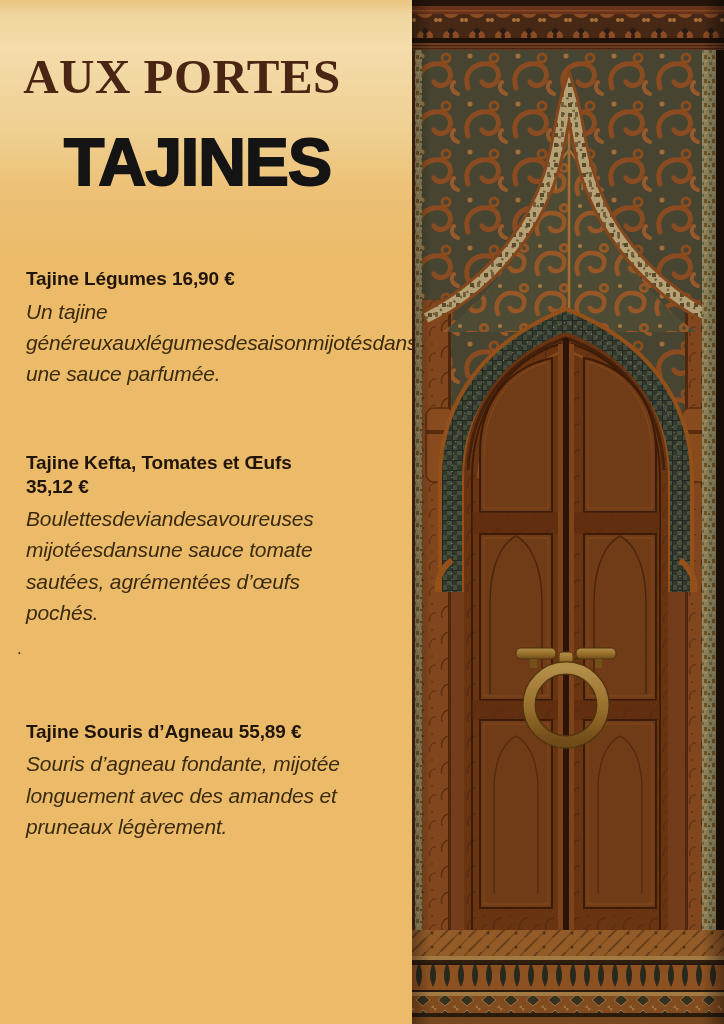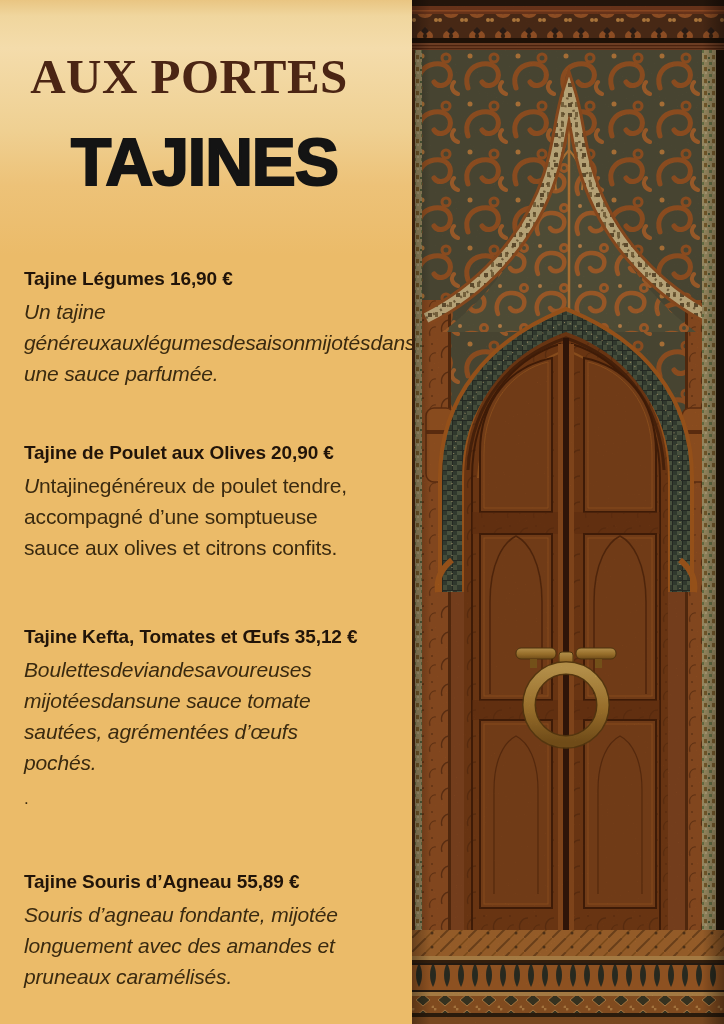--- a/index.html
+++ b/index.html
@@ -1,33 +1,33 @@
 <!DOCTYPE html>
 <html><head>
 <meta charset="utf-8">
 <style>
   html,body{margin:0;padding:0;background:#d8d8d8;}
   .page{
     position:relative;width:724px;height:1024px;overflow:hidden;
     background:linear-gradient(180deg,#e9c582 0px,#f0d69e 16px,#f4dcab 48px,#efd092 130px,#edc278 185px,#ebbb69 255px,#ebbb69 100%);
     font-family:"Liberation Sans","DejaVu Sans",sans-serif;
   }
-  .left-col{position:absolute;left:11px;top:0;width:356px;height:1024px;}
+  .left-col{position:absolute;left:4px;top:0;width:356px;height:1024px;}
   .brand{
     margin:50px 0 0 0;text-align:center;
     font-family:"Liberation Serif","DejaVu Serif",serif;
     font-weight:bold;color:#4b2514;font-size:49px;line-height:1.12;letter-spacing:.5px;
   }
   .section-title{
     margin:24px 0 0 0;text-align:center;
     font-size:66px;line-height:1;font-weight:bold;color:#141414;
     -webkit-text-stroke:2px #141414;letter-spacing:-1px;padding-left:31px;
   }
   .menu-items{margin:72px 0 0 0;padding:0 8px 0 13px;}
-  .menu-item{margin:0;}
+  .menu-item{margin:9px;}
   .menu-item .dish-title{
     margin:0 0 5px 0;font-size:19px;line-height:1.25;font-weight:bold;color:#211409;letter-spacing:-.1px;
   }
   .menu-item .desc{
     margin:0;font-size:21px;line-height:1.48;color:#3a2a10;
     font-style:italic;letter-spacing:-.15px;white-space:pre-wrap;
   }
   .menu-item .desc.roman{font-style:normal;}
   .menu-item .desc.lead-italic::first-letter{font-style:italic;}
   .gap-a{margin-top:52px;} .gap-b{margin-top:62px;} .gap-c{margin-top:1px;} .gap-d{margin-top:64px;}
@@ -43,36 +43,32 @@
     <h1 class="brand"><span>AUX PORTES</span><br></h1>
     <h2 class="section-title">TAJINES</h2>
 
     <div class="menu-items">
 
       <div class="menu-item">
         <p class="dish-title">Tajine Légumes 16,90 €</p>
         <p class="desc">Un tajine généreuxauxlégumesdesaisonmijotésdans une sauce parfumée.</p>
       </div>
 
-      <div class="menu-item gap-a">
-        <p class="dish-title">Tajine de Poulet aux Olives 20,90 €</p>
-        <p class="desc roman lead-italic">Untajinegénéreux de poulet tendre, accompagné d’une somptueuse sauce aux olives et citrons confits.</p>
-      </div>
 
       <div class="menu-item gap-b">
         <p class="dish-title">Tajine Kefta, Tomates et Œufs 35,12 €</p>
         <p class="desc">Boulettesdeviandesavoureuses mijotéesdansune sauce tomate sautées, agrémentées d’œufs pochés.</p>
       </div>
 
       <p class="stray-dot">.</p>
 
 
       <div class="menu-item gap-d">
         <p class="dish-title">Tajine Souris d’Agneau 55,89 €</p>
-        <p class="desc">Souris d’agneau fondante, mijotée      longuement avec des amandes et pruneaux caramélisés.</p>
+        <p class="desc">Souris d’agneau fondante, mijotée      longuement avec des amandes et pruneaux légèrement.</p>
       </div>
 
     </div>
   </div>
 
   <div class="door">
     <svg width="312" height="1024" viewBox="0 0 312 1024" xmlns="http://www.w3.org/2000/svg">
       <defs>
         <linearGradient id="brass" x1="0" y1="0" x2="0" y2="1">
           <stop offset="0" stop-color="#d6ab58"></stop>

